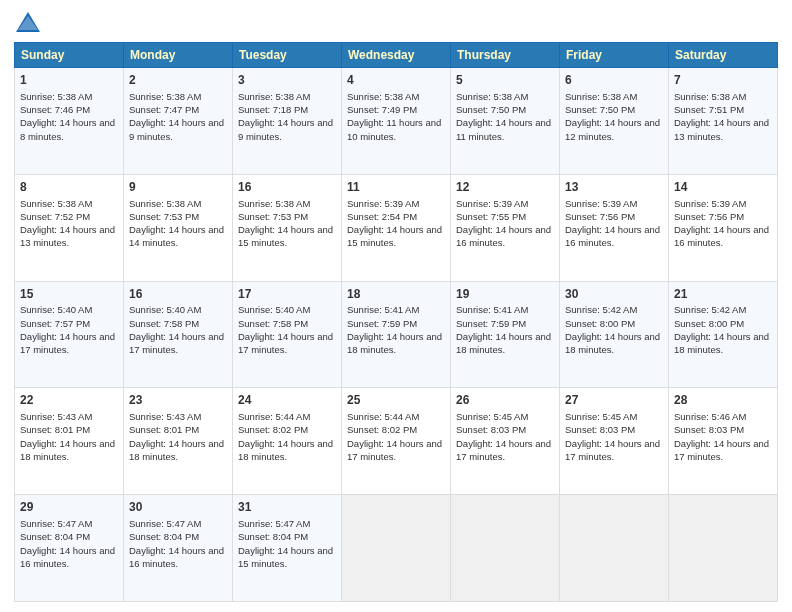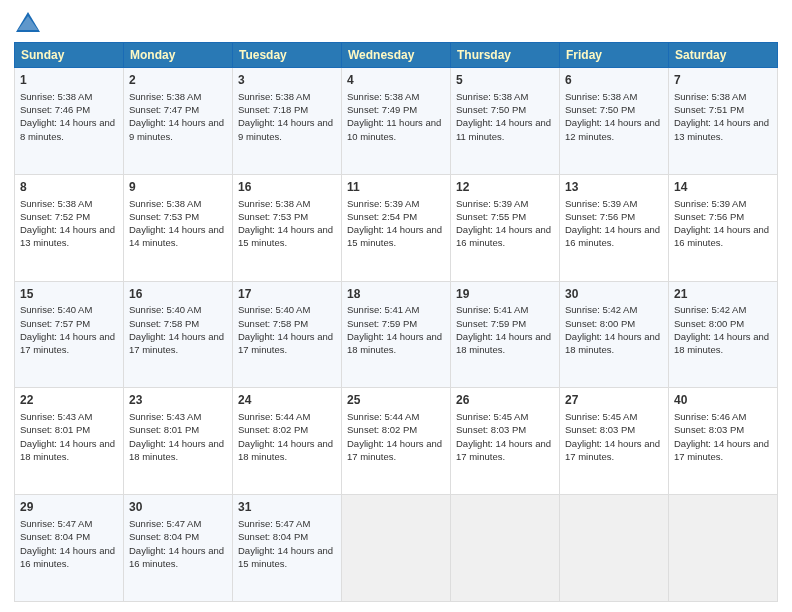--- a/index.html
+++ b/index.html
@@ -157,21 +157,21 @@
           <td><span class="day-num">30</span><span>Sunrise: 5:42 AM</span><br><span>Sunset: 8:00 PM</span><br><span>Daylight: 14 hours and 18 minutes.</span></td>
           <td><span class="day-num">21</span><span>Sunrise: 5:42 AM</span><br><span>Sunset: 8:00 PM</span><br><span>Daylight: 14 hours and 18 minutes.</span></td>
         </tr>
         <tr>
           <td><span class="day-num">22</span><span>Sunrise: 5:43 AM</span><br><span>Sunset: 8:01 PM</span><br><span>Daylight: 14 hours and 18 minutes.</span></td>
           <td><span class="day-num">23</span><span>Sunrise: 5:43 AM</span><br><span>Sunset: 8:01 PM</span><br><span>Daylight: 14 hours and 18 minutes.</span></td>
           <td><span class="day-num">24</span><span>Sunrise: 5:44 AM</span><br><span>Sunset: 8:02 PM</span><br><span>Daylight: 14 hours and 18 minutes.</span></td>
           <td><span class="day-num">25</span><span>Sunrise: 5:44 AM</span><br><span>Sunset: 8:02 PM</span><br><span>Daylight: 14 hours and 17 minutes.</span></td>
           <td><span class="day-num">26</span><span>Sunrise: 5:45 AM</span><br><span>Sunset: 8:03 PM</span><br><span>Daylight: 14 hours and 17 minutes.</span></td>
           <td><span class="day-num">27</span><span>Sunrise: 5:45 AM</span><br><span>Sunset: 8:03 PM</span><br><span>Daylight: 14 hours and 17 minutes.</span></td>
-          <td><span class="day-num">40</span><span>Sunrise: 5:46 AM</span><br><span>Sunset: 8:03 PM</span><br><span>Daylight: 14 hours and 17 minutes.</span></td>
+          <td><span class="day-num">28</span><span>Sunrise: 5:46 AM</span><br><span>Sunset: 8:03 PM</span><br><span>Daylight: 14 hours and 17 minutes.</span></td>
         </tr>
         <tr>
           <td><span class="day-num">29</span><span>Sunrise: 5:47 AM</span><br><span>Sunset: 8:04 PM</span><br><span>Daylight: 14 hours and 16 minutes.</span></td>
           <td><span class="day-num">30</span><span>Sunrise: 5:47 AM</span><br><span>Sunset: 8:04 PM</span><br><span>Daylight: 14 hours and 16 minutes.</span></td>
           <td><span class="day-num">31</span><span>Sunrise: 5:47 AM</span><br><span>Sunset: 8:04 PM</span><br><span>Daylight: 14 hours and 15 minutes.</span></td>
           <td class="empty-cell"></td>
           <td class="empty-cell"></td>
           <td class="empty-cell"></td>
           <td class="empty-cell"></td>
         </tr>

